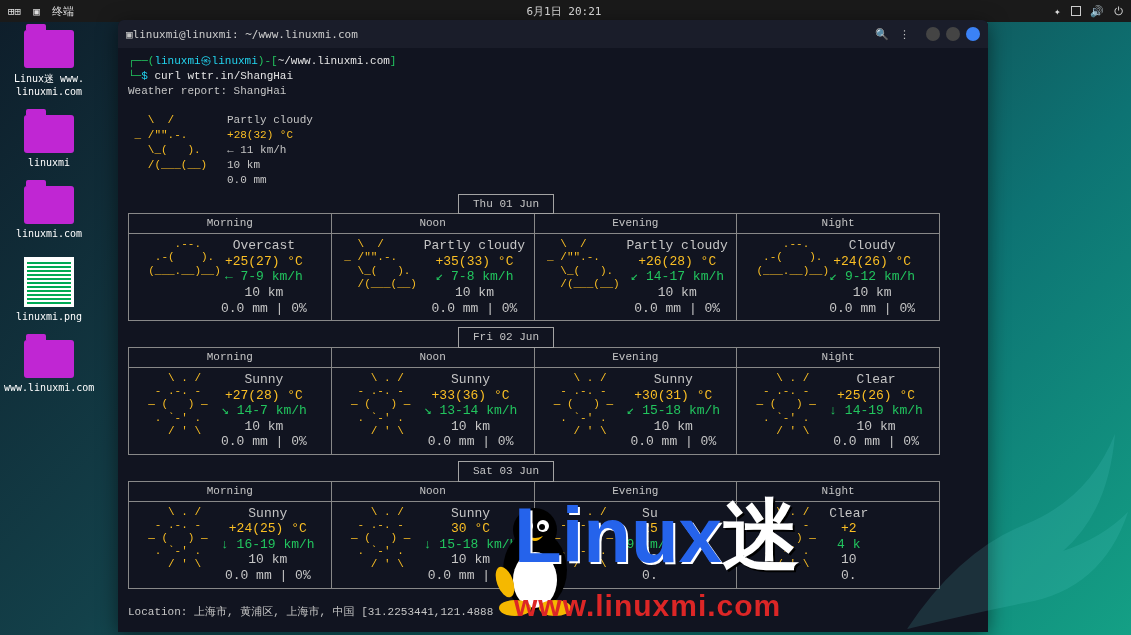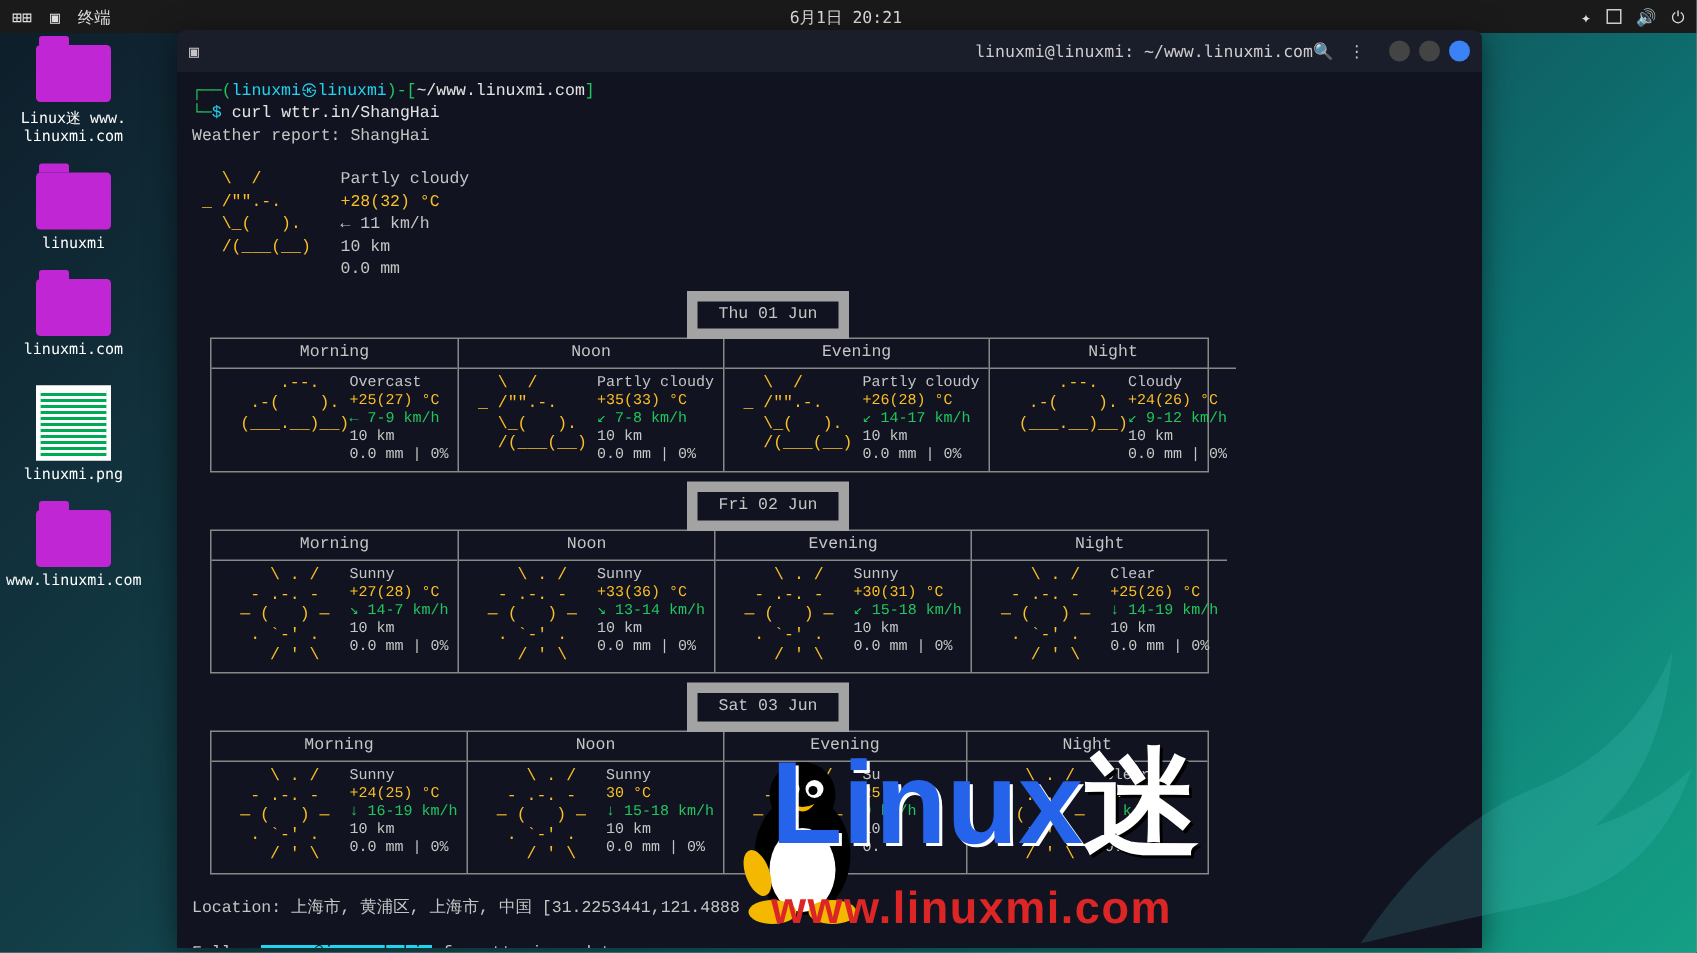--- a/index.html
+++ b/index.html
@@ -45,52 +45,52 @@
   width:870px; height:612px;
   background:#111420; border-radius:6px 6px 0 0;
   color:#c5c5c5; overflow:hidden;
   box-shadow:0 4px 20px rgba(0,0,0,.5);
 }
 .term-title {
   height:28px; background:#1a1d2a;
   display:flex; align-items:center; padding:0 8px;
   font-size:11px;
 }
-.term-title .ttl { flex:1; text-align:right; color:#ccc; }
+.term-title .ttl { flex:1; text-align:left; color:#ccc; }
 .wbtn { width:14px; height:14px; border-radius:50%; margin-left:6px; }
 .wmin{background:#444;} .wmax{background:#444;} .wcls{background:#3b82f6;}
 .term-body {
   padding:6px 10px; font-size:11px; line-height:1.35;
   white-space:pre; font-family:Liberation Mono, monospace;
 }
 .green{color:#22c55e;} .cyan{color:#22d3ee;} .yellow{color:#fbbf24;} .white{color:#e5e5e5;}
 .highlight{background:#22d3ee;color:#111;padding-left:35px;}
 
 
 .day-wrap{ margin:6px 0 2px; }
 .day-label{
-  display:inline-block; border:7px solid #a3a3a3; padding:2px 14px;
+  display:inline-block; border:1px solid #a3a3a3; padding:2px 14px;
   margin-left:330px; margin-bottom:-1px; background:#111420;
   position:relative; z-index:2;
 }
 .day-table{
-  border:1px solid #888; display:flex; width:666px; margin-left:12px;
+  border:1px solid #888; display:flex; width:812px; margin-left:0;
 }
 .period{
   flex:1; border-right:1px solid #888; padding:0;
 }
 .period:last-child{border-right:none;}
 .phead{
   text-align:center; border-bottom:1px solid #888; padding:2px 0;
 }
 .pbody{
   display:flex; padding:4px 6px; gap:6px;
 }
 .ascii-art{ white-space:pre; font-size:11px; line-height:1.2; width:80px;}
-.wdata{ white-space:pre; font-size:10px; line-height:1.2;}
+.wdata{ white-space:pre; font-size:13px; line-height:1.2;text-align:center;}
 
 
 .watermark{
   position:absolute; bottom:12px; left:490px;
   font-family:Arial,sans-serif; font-weight:bold;
   pointer-events:none;
   margin-left:24px;
 }
 .watermark .big{font-size:78px; color:#2563eb; text-shadow:2px 2px 0 #fff;}
 .watermark .mi{font-size:78px; color:#fff; text-shadow:2px 2px 0 #000;}

